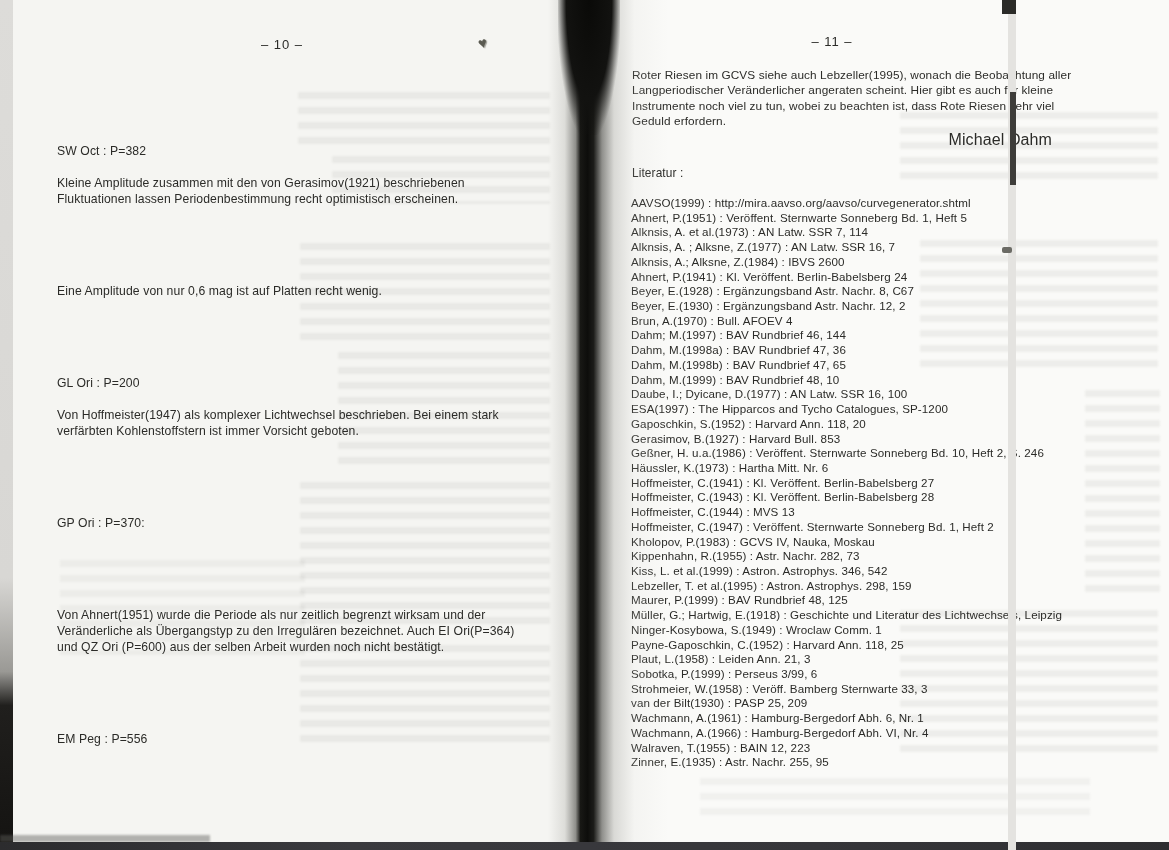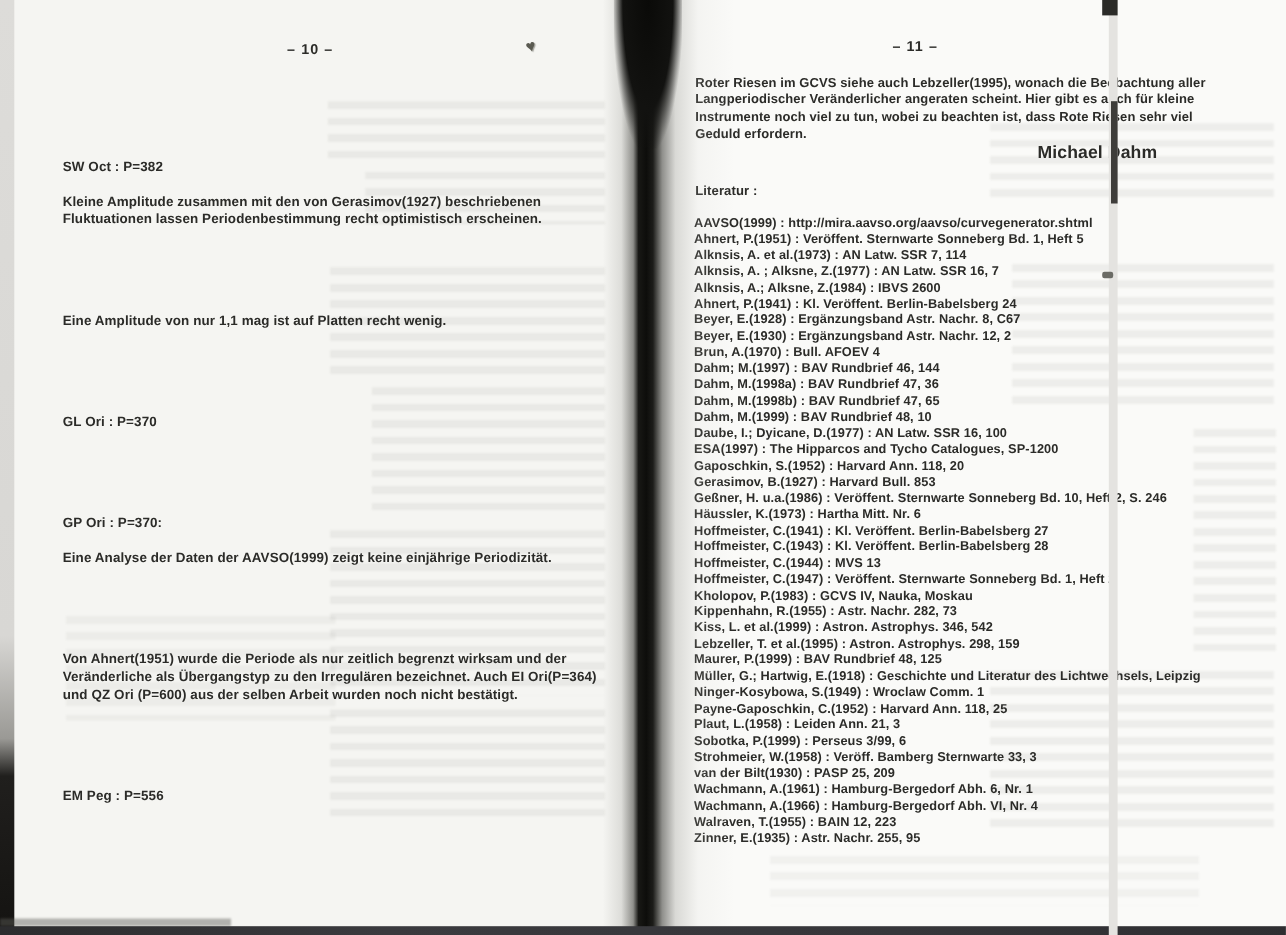--- a/index.html
+++ b/index.html
@@ -6,21 +6,20 @@
     margin: 0; padding: 0;
     width: 1169px; height: 850px;
     overflow: hidden;
     background: #ffffff;
     font-family: "Liberation Sans", "DejaVu Sans", sans-serif;
   }
   .scan {
     position: relative;
     width: 1016px; height: 850px;
     background: #f7f7f4;
-    font-weight: bold;
   }
   .page { position: absolute; top: 0; height: 850px; }
   .page-left  { left: 0;   width: 578px; background: #f5f5f2; }
   .page-right { left: 578px; width: 591px; background: #fafaf8; }
 
   .txt { color: #2b2b28; letter-spacing: 0.1px; }
 
   
   .pagenum {
     position: absolute;
@@ -147,35 +146,36 @@
   </div>
 
   <div class="pagenum pagenum-left txt">–  10  –</div>
 
   <div class="left-col txt">
     <div>
       
     
         <div class="entry">
           <div class="head">SW Oct : P=382</div>
-          <div class="bodytext">Kleine Amplitude zusammen mit den von Gerasimov(1927) beschriebenen
+          <div class="bodytext">Kleine Amplitude zusammen mit den von Gerasimov(1921) beschriebenen
 Fluktuationen lassen Periodenbestimmung recht optimistisch erscheinen.</div>
         </div>
       
         <div class="entry">
-          <div class="bodytext">Eine Amplitude von nur 1,1 mag ist auf Platten recht wenig.</div>
-        </div>
-      
-        <div class="entry">
-          <div class="head">GL Ori : P=370</div>
+          <div class="bodytext">Eine Amplitude von nur 0,6 mag ist auf Platten recht wenig.</div>
+        </div>
+      
+        <div class="entry">
+          <div class="head">GL Ori : P=200</div>
+          <div class="bodytext">Von Hoffmeister(1947) als komplexer Lichtwechsel beschrieben. Bei einem stark
+verfärbten Kohlenstoffstern ist immer Vorsicht geboten.</div>
         </div>
       
         <div class="entry">
           <div class="head">GP Ori : P=370:</div>
-          <div class="bodytext">Eine Analyse der Daten der AAVSO(1999) zeigt keine einjährige Periodizität.</div>
         </div>
       
         <div class="entry">
           <div class="bodytext">Von Ahnert(1951) wurde die Periode als nur zeitlich begrenzt wirksam und der
 Veränderliche als Übergangstyp zu den Irregulären bezeichnet. Auch EI Ori(P=364)
 und QZ Ori (P=600) aus der selben Arbeit wurden noch nicht bestätigt.</div>
         </div>
       
         <div class="entry">
           <div class="head">EM Peg : P=556</div>

